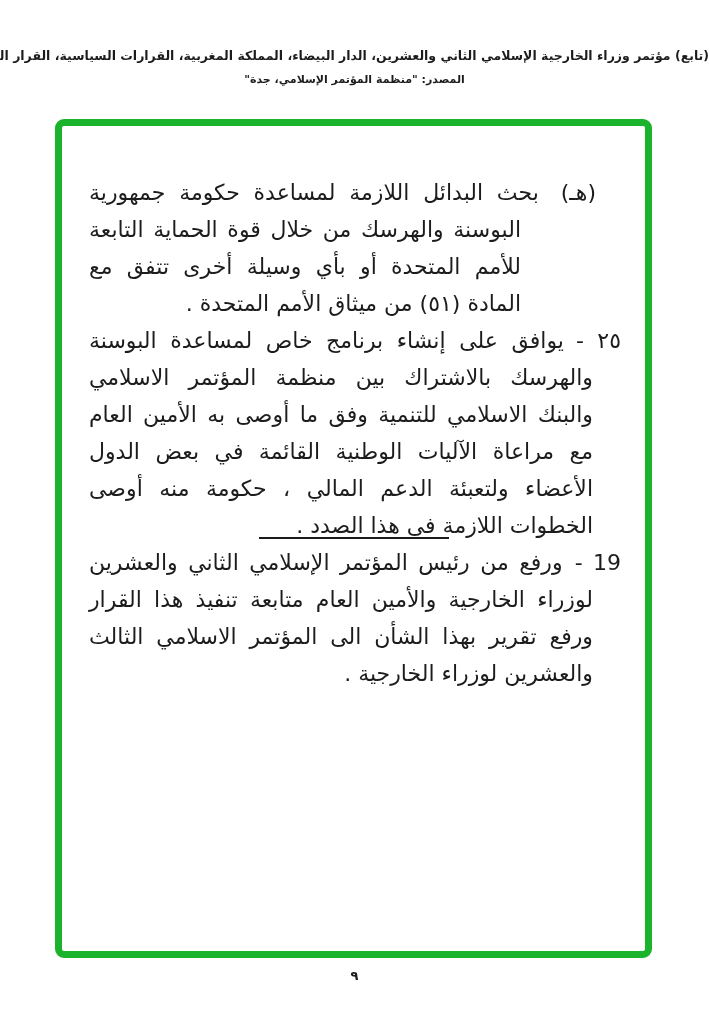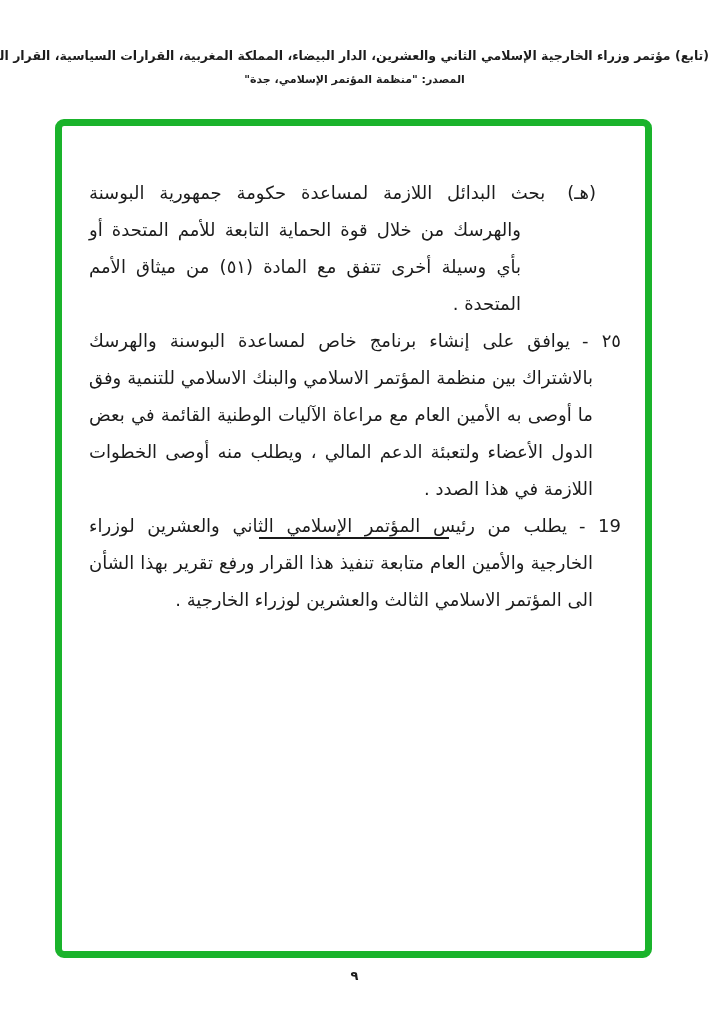--- a/index.html
+++ b/index.html
@@ -50,21 +50,21 @@
     border-radius: 9px;
     background: #ffffff;
   }
   
   .doc-body {
     position: absolute;
     top: 48px;
     left: 27px;
     right: 24px;
     direction: rtl;
-    font-size: 18px;
+    font-size: 22px;
     line-height: 37px;
     text-align: justify;
   }
   p.item {
     margin: 0;
   }
   p.item-sub {
     padding-right: 100px;
     text-indent: -75px;
   }
@@ -111,25 +111,25 @@
 
   <div class="doc-frame">
 
     <div class="doc-body">
 
       <p class="item item-sub">
         <span class="marker">(هـ)</span><span>بحث البدائل اللازمة لمساعدة حكومة جمهورية البوسنة والهرسك من خلال قوة الحماية التابعة للأمم المتحدة أو بأي وسيلة أخرى تتفق مع المادة (٥١) من ميثاق الأمم المتحدة .</span>
       </p>
 
       <p class="item item-num">
-        <span class="marker">٢٥ -</span><span class="b">يوافق على</span><span> إنشاء برنامج خاص لمساعدة البوسنة والهرسك بالاشتراك بين منظمة المؤتمر الاسلامي والبنك الاسلامي للتنمية وفق ما أوصى به الأمين العام مع مراعاة الآليات الوطنية القائمة في بعض الدول الأعضاء ولتعبئة الدعم المالي ، </span><span class="b">ويطلب</span><span> منه أوصى الخطوات اللازمة في هذا الصدد .</span>
+        <span class="marker">٢٥ -</span><span class="b">يوافق على</span><span> إنشاء برنامج خاص لمساعدة البوسنة والهرسك بالاشتراك بين منظمة المؤتمر الاسلامي والبنك الاسلامي للتنمية وفق ما أوصى به الأمين العام مع مراعاة الآليات الوطنية القائمة في بعض الدول الأعضاء ولتعبئة الدعم المالي ، </span><span class="b">حكومة</span><span> منه أوصى الخطوات اللازمة في هذا الصدد .</span>
       </p>
 
       <p class="item item-num">
-        <span class="marker">19 -</span><span class="b">يطلب</span><span> من رئيس المؤتمر الإسلامي الثاني والعشرين لوزراء الخارجية والأمين العام متابعة تنفيذ هذا القرار ورفع تقرير بهذا الشأن الى المؤتمر الاسلامي الثالث والعشرين لوزراء الخارجية .</span>
+        <span class="marker">19 -</span><span class="b">ورفع</span><span> من رئيس المؤتمر الإسلامي الثاني والعشرين لوزراء الخارجية والأمين العام متابعة تنفيذ هذا القرار ورفع تقرير بهذا الشأن الى المؤتمر الاسلامي الثالث والعشرين لوزراء الخارجية .</span>
       </p>
 
     </div>
 
     <div class="divider"></div>
 
   </div>
 
   <div class="page-number">٩</div>
 

